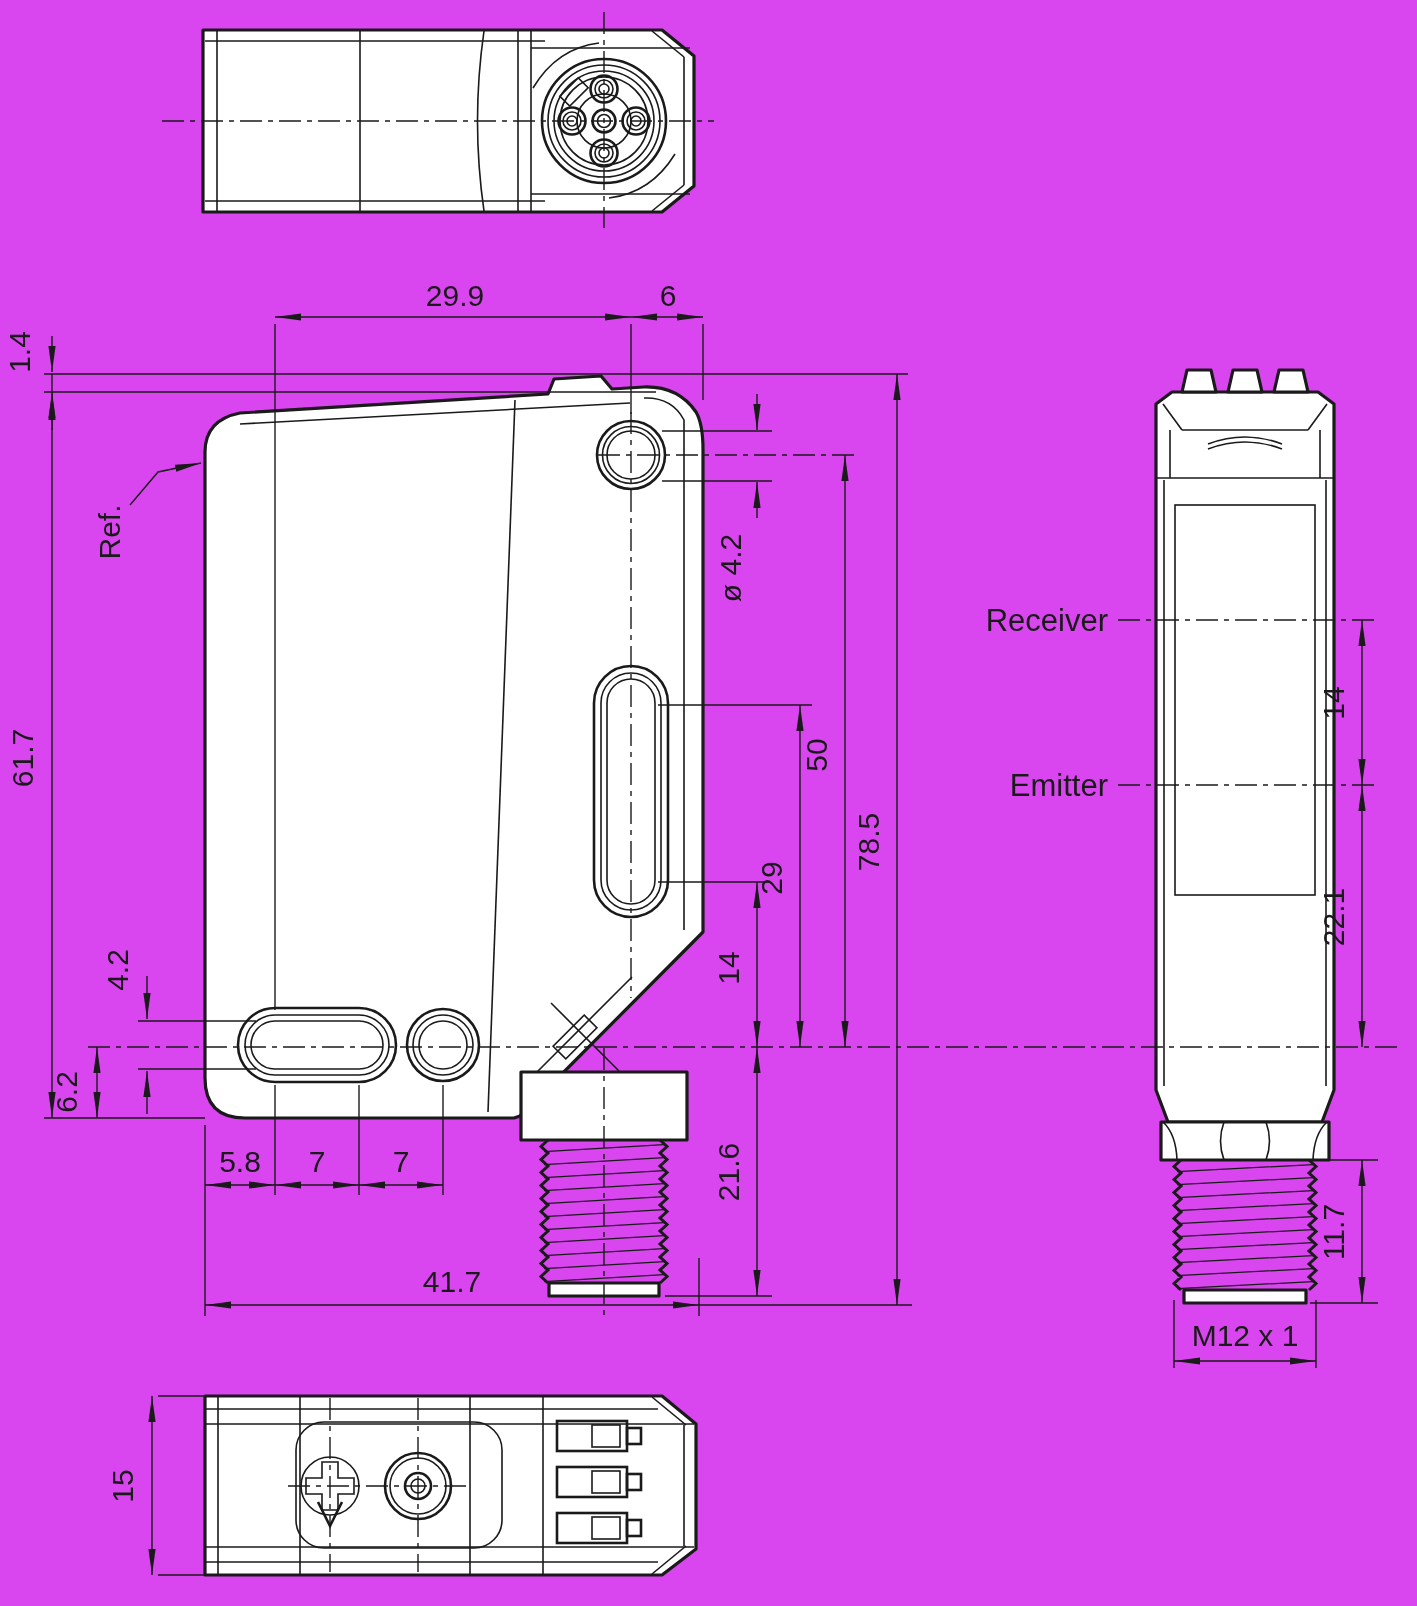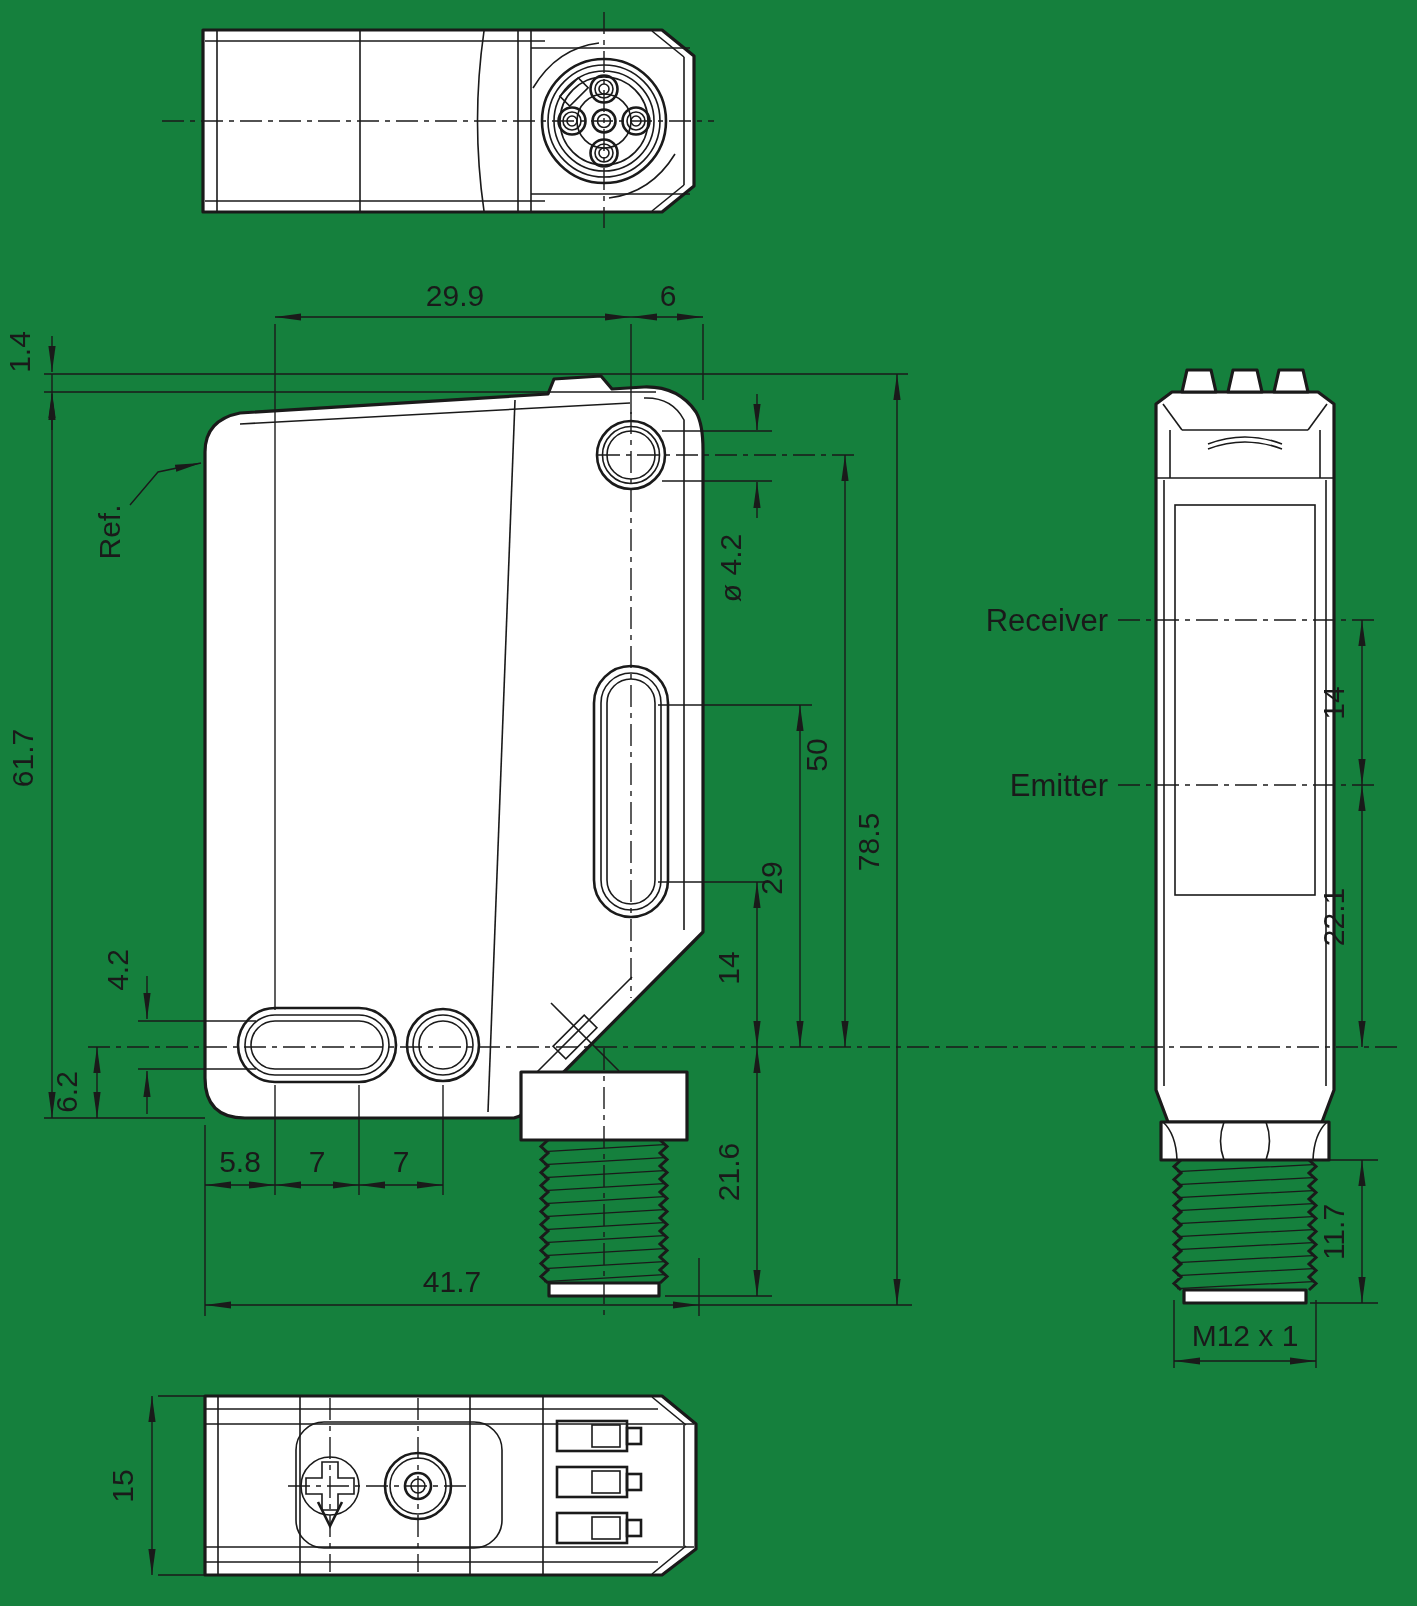--- a/index.html
+++ b/index.html
@@ -1,16 +1,16 @@
 <!DOCTYPE html>
 <html><head>
 <meta charset="utf-8">
 <style>
   html,body{margin:0;padding:0;background:#ffffff;}
-  .stage{width:1417px;height:1606px;position:relative;background:#15803d;}
+  .stage{width:1417px;height:1606px;position:relative;background:#d946ef;}
   svg{display:block;}
   .solid{stroke:#1a1a1a;stroke-width:3.2;fill:#ffffff;stroke-linejoin:round;}
   .thin{stroke:#1a1a1a;stroke-width:1.6;fill:none;}
   .med{stroke:#1a1a1a;stroke-width:2.6;fill:none;}
   .dim{stroke:#1a1a1a;stroke-width:1.4;fill:none;}
   .cl{stroke:#1a1a1a;stroke-width:1.4;fill:none;stroke-dasharray:22 6 5 6;}
   .dt{font-family:"Liberation Sans","DejaVu Sans",sans-serif;font-size:30px;fill:#1a1a1a;}
   .lt{font-family:"Liberation Sans","DejaVu Sans",sans-serif;font-size:31px;fill:#1a1a1a;}
 </style>
 </head>

